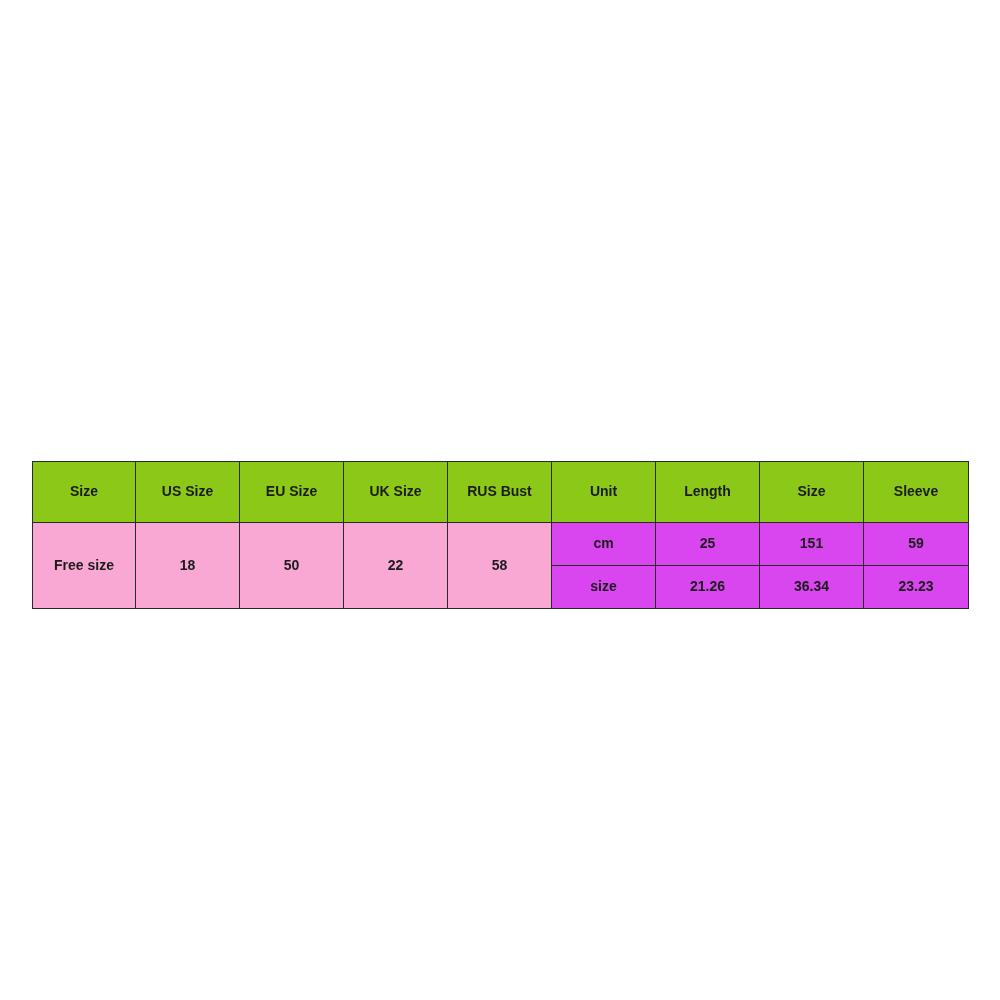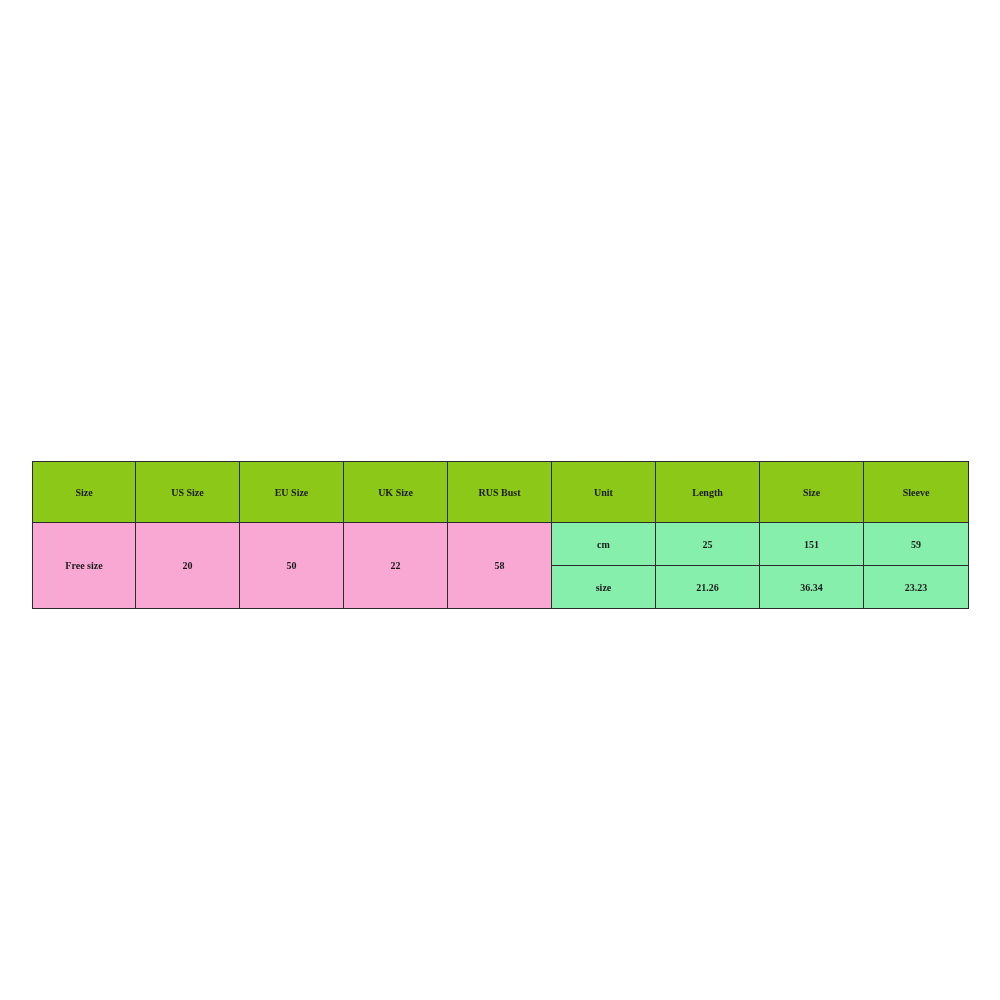--- a/index.html
+++ b/index.html
@@ -23,24 +23,23 @@
     border-collapse: collapse;
     table-layout: fixed;
   }
 
   #size-chart td {
     border: 1.5px solid #2b2b2b;
     text-align: center;
     vertical-align: middle;
     font-weight: bold;
     color: #1b1b1b;
-    font-size: 10px;
+    font-size: 14px;
     padding: 0;
     line-height: 1.1;
-    font-family: Liberation Serif, serif;
   }
 
   .hdr {
     background: #8CC817;
     height: 60px;
     font-size: 14.5px;
   }
 
   .size-col     { width: 103px; }
   .us-col       { width: 104px; }
@@ -53,21 +52,21 @@
   .sleeve-col   { width: 105px; }
 
   .merged-cell {
     height: 84px;
     background: #f9a8d4;
     font-size: 14.5px;
   }
 
   .data-cell {
     height: 42px;
-    background: #86efac;
+    background: #d946ef;
     font-size: 14px;
   }
 </style>
 </head>
 <body>
 
 <table id="size-chart">
   <colgroup>
     <col class="size-col">
     <col class="us-col">
@@ -86,21 +85,21 @@
       <td class="hdr">EU Size</td>
       <td class="hdr">UK Size</td>
       <td class="hdr">RUS Bust</td>
       <td class="hdr">Unit</td>
       <td class="hdr">Length</td>
       <td class="hdr">Size</td>
       <td class="hdr">Sleeve</td>
     </tr>
     <tr>
       <td class="merged-cell" rowspan="2">Free size</td>
-      <td class="merged-cell" rowspan="2">20</td>
+      <td class="merged-cell" rowspan="2">18</td>
       <td class="merged-cell" rowspan="2">50</td>
       <td class="merged-cell" rowspan="2">22</td>
       <td class="merged-cell" rowspan="2">58</td>
       <td class="data-cell">cm</td>
       <td class="data-cell">25</td>
       <td class="data-cell">151</td>
       <td class="data-cell">59</td>
     </tr>
     <tr>
       <td class="data-cell">size</td>

